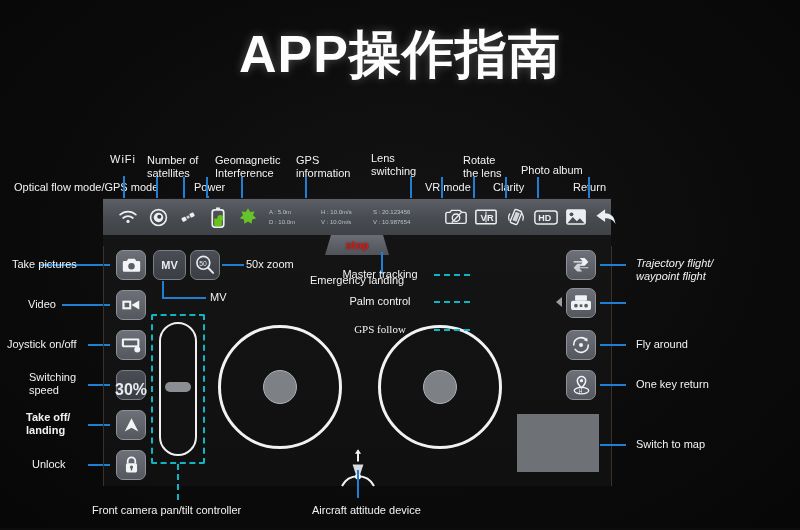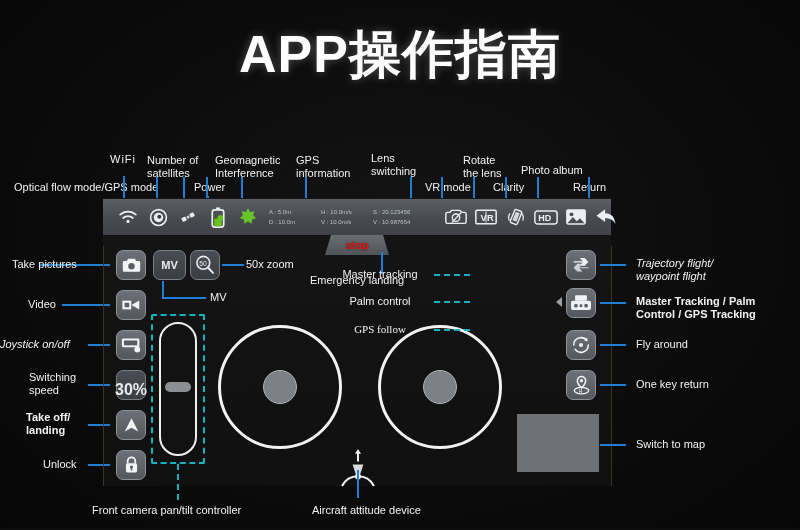--- a/index.html
+++ b/index.html
@@ -313,21 +313,21 @@
   <div class="lab" style="left:28px;top:298px;">Video</div>
 
   <div class="sqbtn" style="left:116px;top:330px;">
     <svg width="21" height="16" viewBox="0 0 24 18">
       <rect x="1" y="1.5" width="20" height="10" rx="1.6" fill="#f2f4f6"></rect>
       <rect x="3.4" y="3.8" width="15.2" height="5.6" fill="#5a5e64"></rect>
       <circle cx="18.6" cy="14.2" r="3.4" fill="#f2f4f6"></circle>
     </svg>
   </div>
   <div class="lead h" style="left:88px;top:344px;width:22px;"></div>
-  <div class="lab" style="left:0;top:338px;font-style:italic;">Joystick on/off</div>
+  <div class="lab" style="left:7px;top:338px;">Joystick on/off</div>
 
   <div class="sqbtn dark" style="left:116px;top:370px;">
     <span class="lbl small">30%</span>
   </div>
   <div class="lead h" style="left:88px;top:384px;width:22px;"></div>
   <div class="lab" style="left:29px;top:371px;">Switching
 speed</div>
 
   <div class="sqbtn" style="left:116px;top:410px;">
     <svg width="17" height="17" viewBox="0 0 20 20">
@@ -340,21 +340,21 @@
 
   <div class="sqbtn" style="left:116px;top:450px;">
     <svg width="15" height="18" viewBox="0 0 17 20">
       <path d="M4.2 8.2V5.6a4.3 4.3 0 018.6 0v2.6" fill="none" stroke="#f2f4f6" stroke-width="2"></path>
       <rect x="2.2" y="8" width="12.6" height="10.4" rx="1.8" fill="#f2f4f6"></rect>
       <circle cx="8.5" cy="12.4" r="1.8" fill="#5a5e64"></circle>
       <rect x="7.7" y="12.6" width="1.6" height="3.6" fill="#5a5e64"></rect>
     </svg>
   </div>
   <div class="lead h" style="left:88px;top:464px;width:22px;"></div>
-  <div class="lab" style="left:43px;top:458px;">Unlock</div>
+  <div class="lab" style="left:32px;top:458px;">Unlock</div>
 
   <div class="vsep" style="left:103px;top:246px;height:240px;"></div>
   <div class="vsep" style="left:611px;top:246px;height:240px;"></div>
 
   <div class="sqbtn dark" style="left:153px;top:250px;width:33px;">
     <span class="lbl">MV</span>
   </div>
   <div class="lead v" style="left:162px;top:281px;height:18px;"></div>
   <div class="lead h" style="left:162px;top:297px;width:44px;"></div>
   <div class="lab" style="left:210px;top:291px;">MV</div>
@@ -415,22 +415,20 @@
   <div class="sqbtn" style="left:566px;top:288px;">
     <svg width="22" height="18" viewBox="0 0 26 20">
       <rect x="6" y="0.8" width="14" height="6.5" rx="1" fill="#f0f2f5"></rect>
       <path d="M1.2 9.4a2 2 0 012-2h19.6a2 2 0 012 2v6.4a2.6 2.6 0 01-2.6 2.6H3.8a2.6 2.6 0 01-2.6-2.6z" fill="#f0f2f5"></path>
       <circle cx="7" cy="13.2" r="2.2" fill="#5a5e64"></circle>
       <circle cx="19" cy="13.2" r="2.2" fill="#5a5e64"></circle>
       <rect x="11.4" y="11.6" width="3.2" height="3.2" fill="#5a5e64"></rect>
     </svg>
   </div>
   <div class="lead h" style="left:600px;top:302px;width:26px;"></div>
-  <div class="lab" style="left:636px;top:295px;font-weight:bold;">Master Tracking / Palm
-Control / GPS Tracking</div>
 
   <div class="sqbtn" style="left:566px;top:330px;">
     <svg width="20" height="20" viewBox="0 0 22 22">
       <path d="M3 11a8 8 0 0114.4-4.8" fill="none" stroke="#f0f2f5" stroke-width="1.7" stroke-linecap="round"></path>
       <path d="M19 11a8 8 0 01-14.4 4.8" fill="none" stroke="#f0f2f5" stroke-width="1.7" stroke-linecap="round"></path>
       <path d="M17.8 2.8l.2 3.8-3.7-.6z" fill="#f0f2f5"></path>
       <circle cx="11" cy="11" r="2.2" fill="#f0f2f5"></circle>
     </svg>
   </div>
   <div class="lead h" style="left:600px;top:344px;width:26px;"></div>

